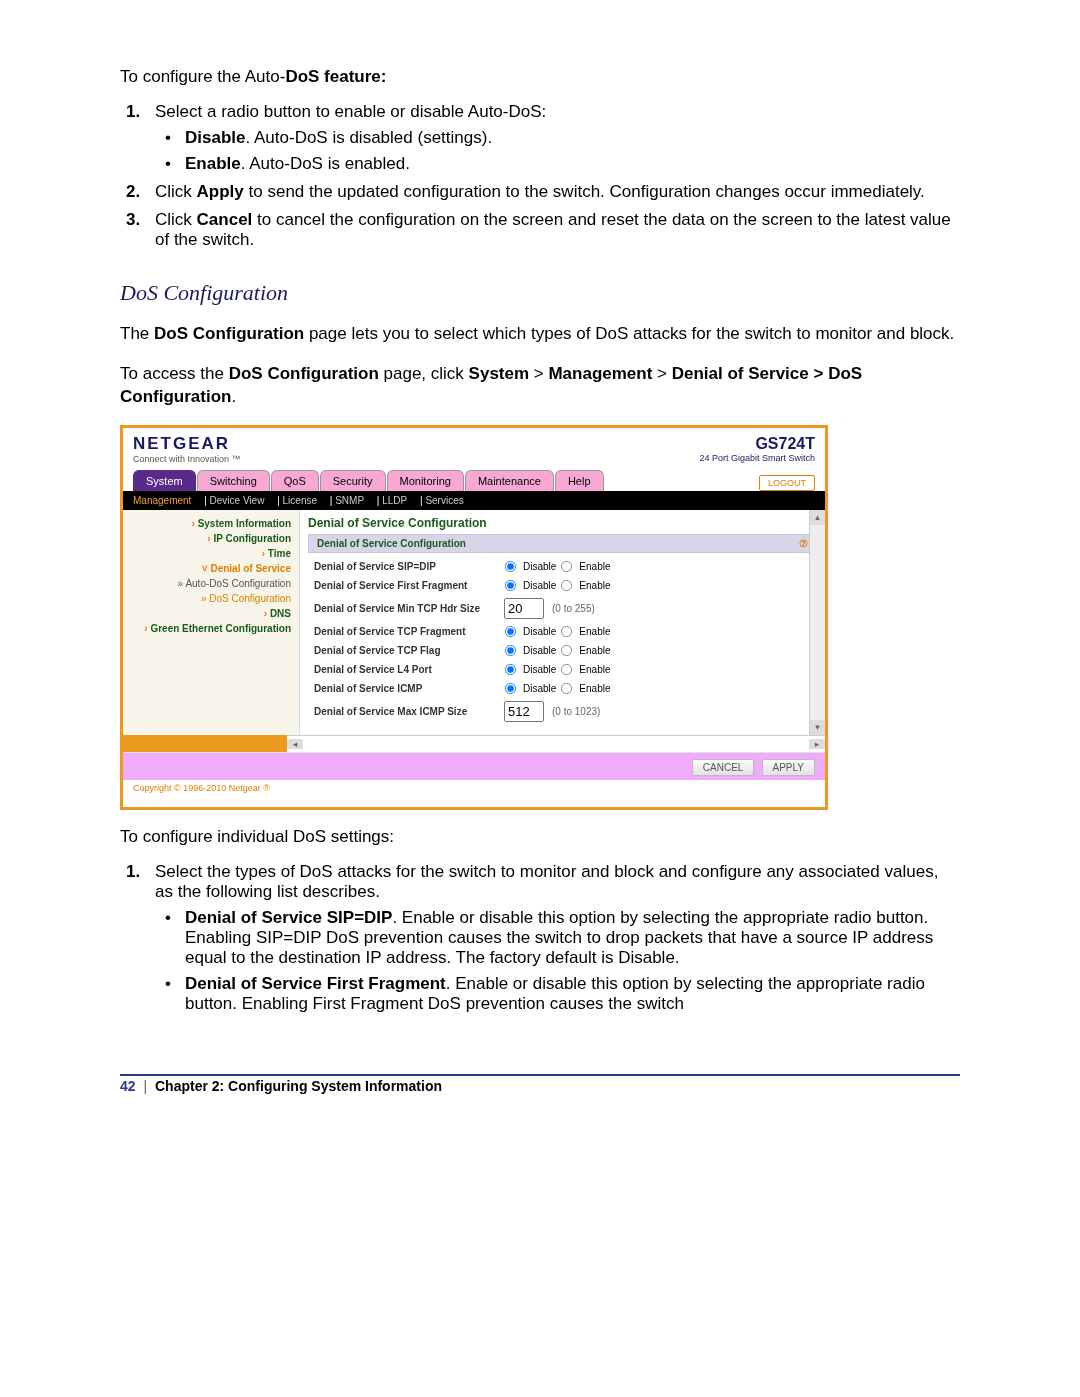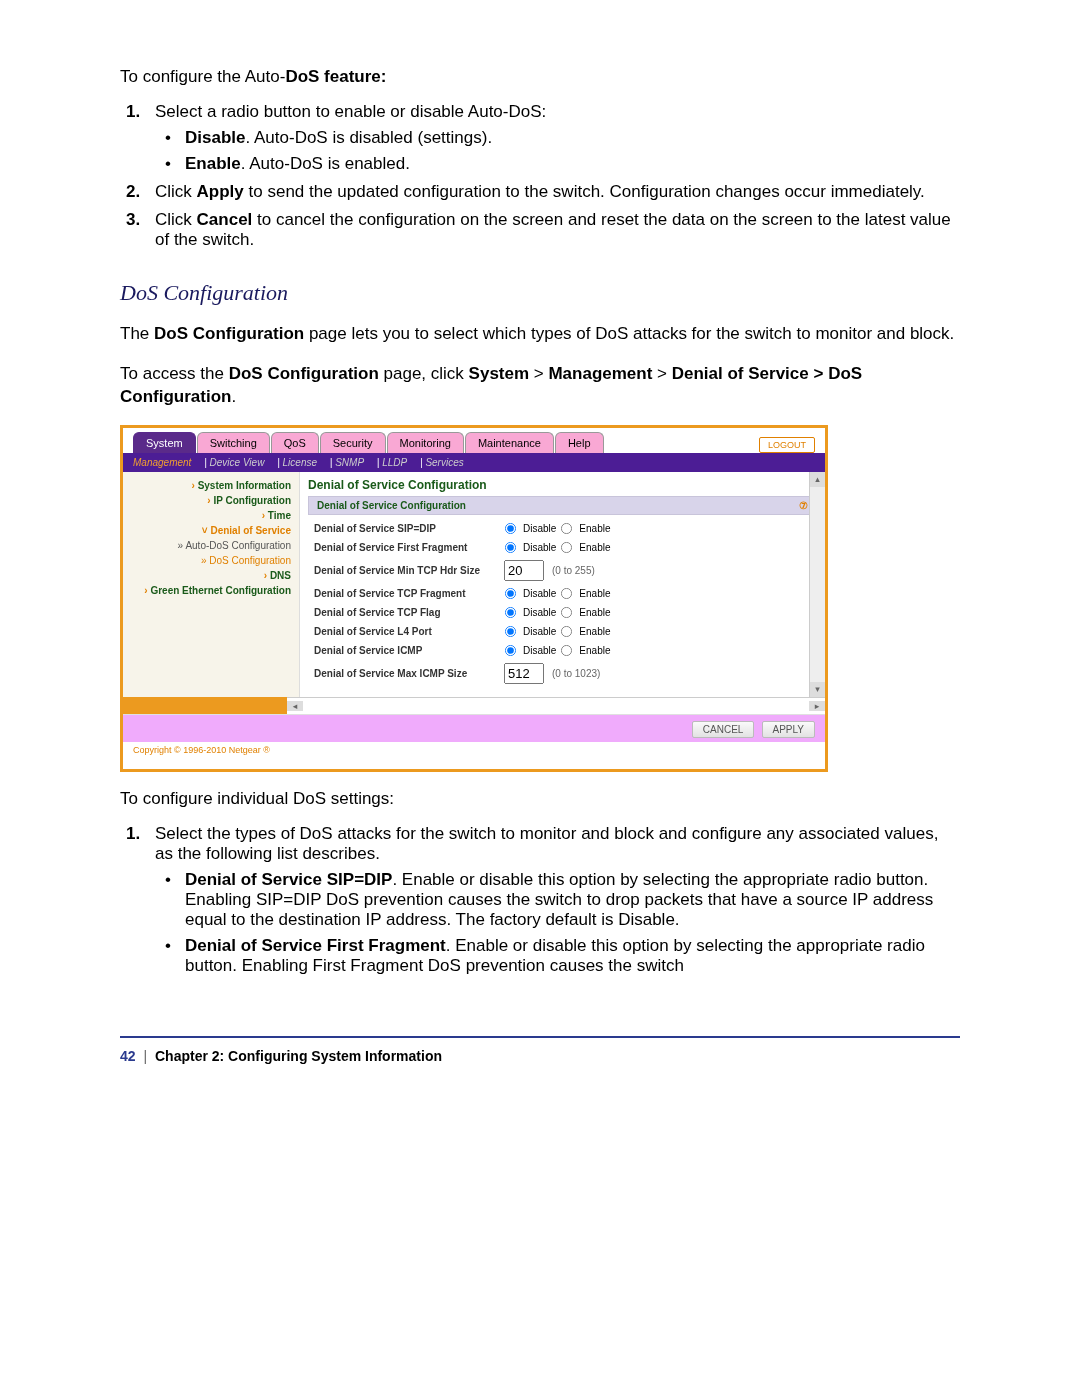--- a/index.html
+++ b/index.html
@@ -125,25 +125,24 @@
   }
   .ss-logout {
     margin-left: auto;
     border: 1px solid #e08000;
     padding: 2px 8px;
     font-size: 9px;
     color: #e08000;
     border-radius: 2px;
   }
   .ss-subnav {
-    background: #4c1d95;
+    background: #000000;
     color: #fff;
     padding: 4px 10px;
     font-size: 10px;
-    font-style: italic;
   }
   .ss-subnav span {
     margin-right: 10px;
     color: #ccc;
   }
   .ss-subnav span.active {
     color: #f0a030;
   }
   .ss-body {
     background: #fff;
@@ -296,21 +295,21 @@
   .ss-copyright {
     background: #fff;
     padding: 3px 10px 14px 10px;
     font-size: 9px;
     color: #e08000;
   }
 
   .page-footer {
     border-top: 2px solid #2a3a8e;
     margin-top: 60px;
-    padding-top: 10px;
+    padding-top: 2px;
     font-size: 14px;
   }
   .page-footer .pnum { color: #2a3a8e; font-weight: bold; }
   .page-footer .sep { color: #666; margin: 0 4px; }
 </style>
 </head>
 <body>
 
 <div class="page">
 
@@ -339,20 +338,30 @@
 
   <p class="para">
     <span>The </span><b>DoS Configuration</b><span> page lets you to select which types of DoS attacks for the switch to monitor and block.</span>
   </p>
 
   <p class="para">
     <span>To access the </span><b>DoS Configuration</b><span> page, click </span><b>System</b><span></span> &gt; <b>Management</b> &gt; <b>Denial of Service &gt; DoS Configuration</b>.
   </p>
 
   <div class="screenshot">
+    <div class="ss-top">
+      <div>
+        <div class="ss-logo">NETGEAR</div>
+        <div class="ss-tagline">Connect with Innovation ™</div>
+      </div>
+      <div class="ss-model">
+        <div class="ss-model-name">GS724T</div>
+        <div class="ss-model-sub">24 Port Gigabit Smart Switch</div>
+      </div>
+    </div>
     <div class="ss-tabs">
       <div class="ss-tab active">System</div>
       <div class="ss-tab">Switching</div>
       <div class="ss-tab">QoS</div>
       <div class="ss-tab">Security</div>
       <div class="ss-tab">Monitoring</div>
       <div class="ss-tab">Maintenance</div>
       <div class="ss-tab">Help</div>
       <div class="ss-logout">LOGOUT</div>
     </div>

